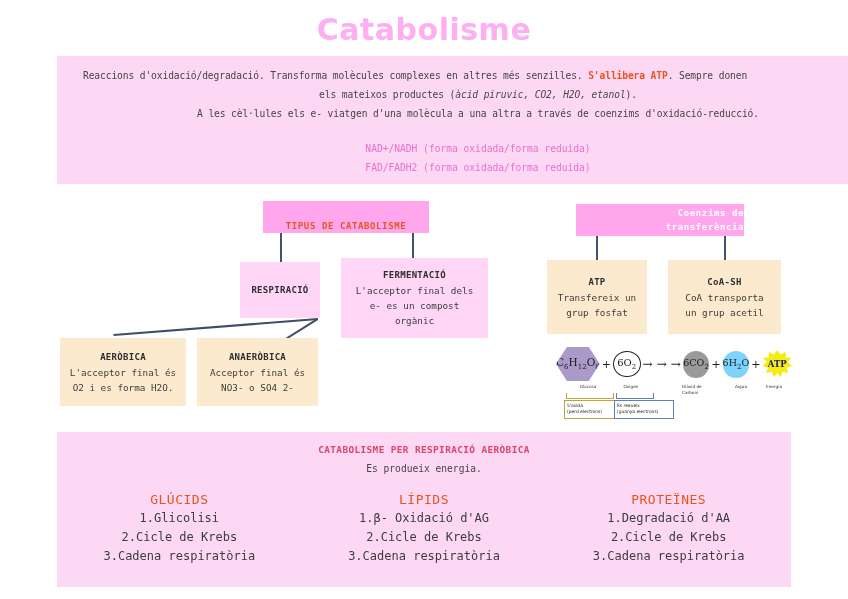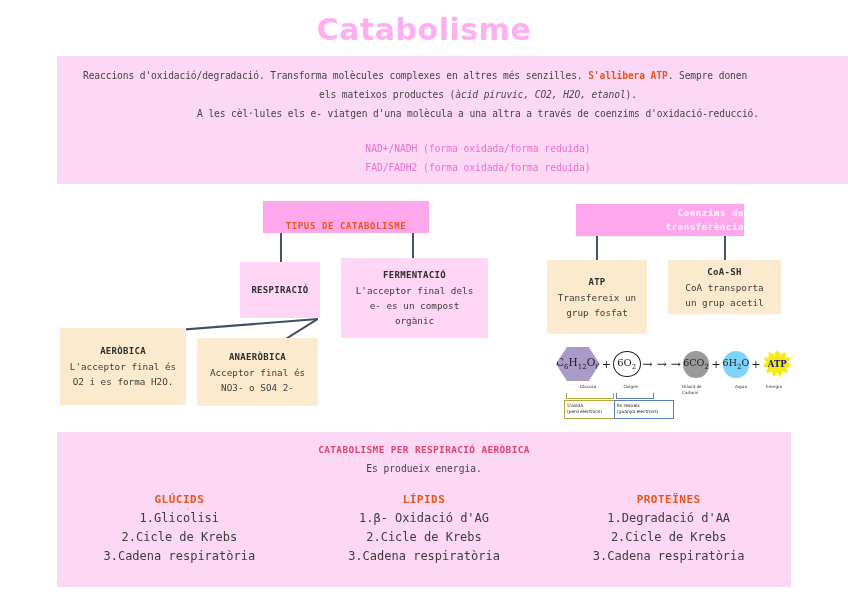--- a/index.html
+++ b/index.html
@@ -160,21 +160,21 @@
   #bottom-panel .bp-head {
     text-align: center; font-size: 9.4px; font-weight: 700;
     color: #e0426a; letter-spacing: 0.4px; line-height: 18px;
   }
   #bottom-panel .bp-line {
     text-align: center; font-size: 9.6px; line-height: 19px; color: #444;
   }
   .cols { display: flex; margin-top: 12px; }
   .col { flex: 1; text-align: center; }
   .col .col-head {
-    font-size: 11px; font-weight: 700; color: #e8551c;
+    font-size: 13px; font-weight: 400; color: #e8551c;
     letter-spacing: 0.5px; line-height: 19px;
   }
   .col .col-item { font-size: 12px; line-height: 19px; color: #3d3d3d; }
 </style>
 </head>
 <body>
 
 <div class="abs" id="page-title">Catabolisme</div>
 
 <div class="abs" id="intro-panel">
@@ -204,21 +204,21 @@
 <div class="abs box" style="left:341px; top:258px; width:147px; height:80px;">
   <div class="bt">FERMENTACIÓ</div>
   <div class="bd">L'acceptor final dels</div>
   <div class="bd">e- es un compost</div>
   <div class="bd">orgànic</div>
 </div>
 
 <div class="abs diag" style="left:318px; top:320px; width:205px; transform:rotate(175.5deg);"></div>
 <div class="abs diag" style="left:318px; top:320px; width:92px; transform:rotate(148deg);"></div>
 
-<div class="abs box cream" style="left:60px; top:328px; width:126px; height:77px;">
+<div class="abs box cream" style="left:60px; top:338px; width:126px; height:68px;">
   <div class="bt">AERÒBICA</div>
   <div class="bd">L'acceptor final és</div>
   <div class="bd">O2 i es forma H2O.</div>
 </div>
 
 <div class="abs box cream" style="left:197px; top:338px; width:121px; height:68px;">
   <div class="bt">ANAERÒBICA</div>
   <div class="bd">Acceptor final és</div>
   <div class="bd">NO3- o SO4 2-</div>
 </div>
@@ -230,21 +230,21 @@
 
 <div class="abs vline" style="left:596px; top:236px; height:24px;"></div>
 <div class="abs vline" style="left:724px; top:236px; height:24px;"></div>
 
 <div class="abs box cream" style="left:547px; top:260px; width:100px; height:74px;">
   <div class="bt">ATP</div>
   <div class="bd">Transfereix un</div>
   <div class="bd">grup fosfat</div>
 </div>
 
-<div class="abs box cream" style="left:668px; top:260px; width:113px; height:54px;">
+<div class="abs box cream" style="left:668px; top:260px; width:113px; height:74px;">
   <div class="bt">CoA-SH</div>
   <div class="bd">CoA transporta</div>
   <div class="bd">un grup acetil</div>
 </div>
 
 <div class="abs" id="equation-figure">
   <div class="eq-row">
     <div class="hexa">
       <span>C<span class="sub">6</span>H<span class="sub">1</span><span class="sub">2</span>O<span class="sub">6</span></span>
     </div>

